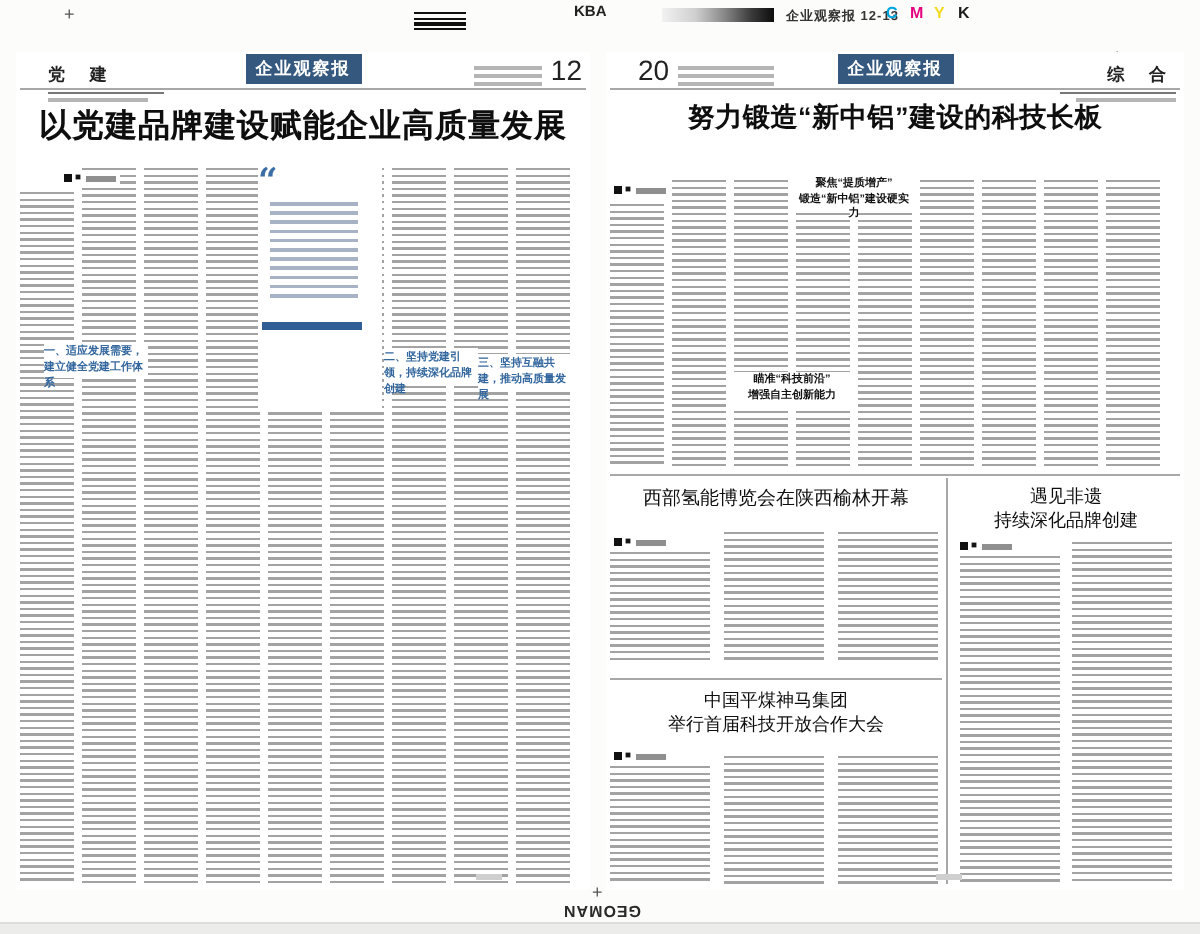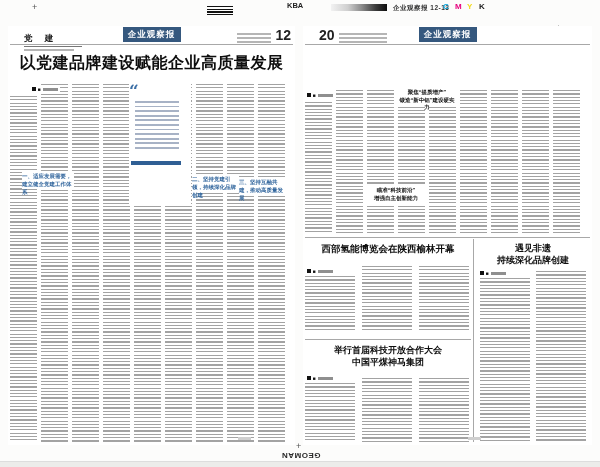--- a/index.html
+++ b/index.html
@@ -33,21 +33,21 @@
 
   .page-header{position:absolute;top:1px;left:2px;right:2px;height:17px;border-bottom:1px solid var(--hairline);}
   .section-label{font-size:8.5px;font-weight:bold;letter-spacing:5px;color:#222;white-space:nowrap;}
   .hdr-left{position:absolute;left:14px;top:0;}
   .hdr-right{position:absolute;right:2px;top:0;text-align:right;}
   .hdr-rule{height:1px;background:#777;margin-top:1px;width:58px;}
   .tg{height:2px;background:#b5b5b5;margin-top:2px;}
   .masthead{position:absolute;left:50%;transform:translateX(-50%);top:0;width:58px;height:15px;
     background:var(--mastbg);color:#fff;font-weight:bold;font-size:8.5px;line-height:15px;
     text-align:center;letter-spacing:1px;}
-  .pagenum{font-size:14px;font-weight:bold;color:#222;line-height:16px;}
+  .pagenum{font-size:14px;font-weight:normal;color:#222;line-height:16px;}
   .hdr-num-row{display:flex;gap:4px;align-items:flex-end;}
   .hdr-num-row.rightalign{justify-content:flex-end;}
 
   .headline{position:absolute;left:0;right:0;text-align:center;font-weight:bold;color:#0e0e0e;}
   .page.left .headline{top:27px;font-size:16px;letter-spacing:.5px;}
   .page.right .headline{top:24px;font-size:13.5px;line-height:17px;letter-spacing:.3px;}
 
   
   .col{position:absolute;}
   .greek{background:repeating-linear-gradient(180deg, rgba(78,78,78,.52) 0 1.2px, transparent 1.2px 3.3px);}
@@ -61,21 +61,21 @@
   .subhead-blue{color:var(--blue);font-weight:bold;font-size:5.5px;line-height:8px;padding-top:1px;}
   .subhead-bold{font-size:5.5px;line-height:7.5px;font-weight:bold;text-align:center;color:#111;padding-top:1px;}
 
   .quote-block{position:absolute;background:#fff;text-align:left;}
   .quote-glyph{font-family:"DejaVu Serif", serif;font-weight:bold;font-size:17px;color:#3a6ea5;line-height:14px;letter-spacing:-1px;}
   .quote-lines{width:44px;height:50px;margin:3px auto 0 6px;}
   .quote-bar{width:50px;height:4px;background:#2f5f94;margin:10px 0 0 2px;}
 
   .hr{position:absolute;background:var(--hairline);}
 
-  .subheadline{position:absolute;text-align:center;font-weight:bold;color:#0e0e0e;}
+  .subheadline{position:absolute;text-align:center;font-weight:normal;color:#0e0e0e;}
 
   
   .foot-faint{position:absolute;width:13px;height:2.5px;background:#cfcfcf;}
   .plate-mark{position:absolute;left:281px;top:451px;width:40px;text-align:center;
     font-size:8px;font-weight:bold;color:#2a2a2a;transform:rotate(180deg);letter-spacing:.5px;}
   .bottom-band{position:absolute;left:0;right:0;bottom:0;height:5px;background:#ececea;border-top:1px solid #ddd;}
 </style>
 </head>
 <body>
 
@@ -152,23 +152,29 @@
         <div class="hdr-num-row">
           <span class="pagenum">20</span>
           <div>
             <div class="tg" style="width:48px"></div>
             <div class="tg" style="width:48px"></div>
             <div class="tg" style="width:48px"></div>
           </div>
         </div>
       </div>
       <div class="masthead">企业观察报</div>
+      <div class="hdr-right">
+        <span class="section-label">综 合</span>
+        <div class="hdr-rule" style="margin-left:auto"></div>
+        <div class="tg" style="width:50px;margin-left:auto"></div>
+      </div>
     </div>
 
     <h1 class="headline" style="margin:0">
+      <span style="display:block">努力锻造“新中铝”建设的科技长板</span>
     </h1>
 
     <div class="col greek" style="left:2px;top:76px;width:27px;height:132px"></div>
     <div class="col greek" style="left:33px;top:64px;width:27px;height:144px"></div>
     <div class="col greek" style="left:64px;top:64px;width:27px;height:144px"></div>
     <div class="col greek" style="left:95px;top:64px;width:27px;height:144px"></div>
     <div class="col greek" style="left:126px;top:64px;width:27px;height:144px"></div>
     <div class="col greek" style="left:157px;top:64px;width:27px;height:144px"></div>
     <div class="col greek" style="left:188px;top:64px;width:27px;height:144px"></div>
     <div class="col greek" style="left:219px;top:64px;width:27px;height:144px"></div>
@@ -197,22 +203,22 @@
       <span class="sq"></span>
       <span style="font-size:5px;font-weight:bold">■</span>
       <span class="bar"></span>
     </div>
     <div class="col greek" style="left:2px;top:250px;width:50px;height:56px"></div>
     <div class="col greek" style="left:59px;top:240px;width:50px;height:66px"></div>
     <div class="col greek" style="left:116px;top:240px;width:50px;height:66px"></div>
     <div class="hr" style="left:2px;top:313px;width:166px;height:1px"></div>
 
     <h2 class="subheadline" style="left:2px;top:319px;width:166px;font-size:9px;line-height:11.5px;margin:0">
+      <span style="display:block">中国平煤神马集团</span>
       <span style="display:block">举行首届科技开放合作大会</span>
-      <span style="display:block">中国平煤神马集团</span>
     </h2>
     <div class="byline" style="left:4px;top:348px">
       <span class="sq"></span>
       <span style="font-size:5px;font-weight:bold">■</span>
       <span class="bar"></span>
     </div>
     <div class="col greek" style="left:2px;top:357px;width:50px;height:59px"></div>
     <div class="col greek" style="left:59px;top:352px;width:50px;height:64px"></div>
     <div class="col greek" style="left:116px;top:352px;width:50px;height:64px"></div>
 

